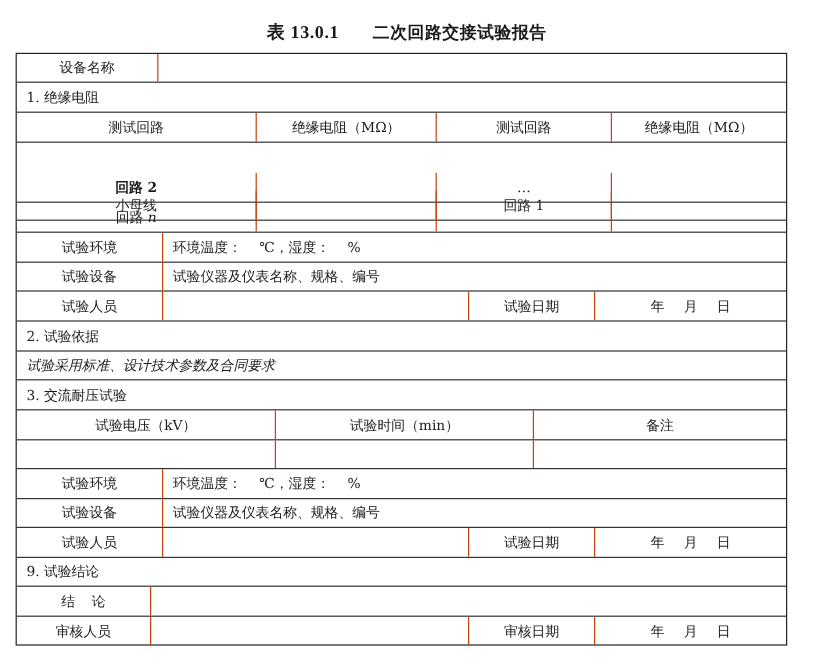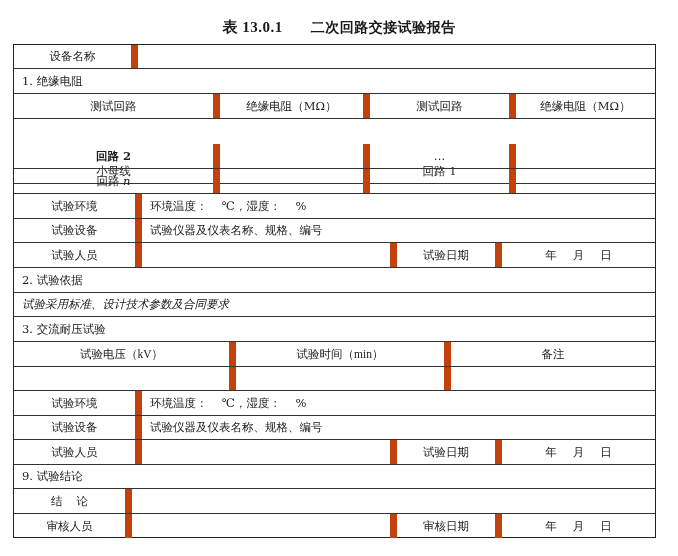--- a/index.html
+++ b/index.html
@@ -10,21 +10,21 @@
            font-family: "DejaVu Sans", "Liberation Sans", sans-serif; }
   .title .num { margin-right: 28px; font-family: "Liberation Serif", serif; font-size: 15px; }
   .tbl { position: absolute; left: 13px; top: 44px; width: 643px; height: 494px;
          border: 1.5px solid #222; box-sizing: border-box; }
   .row { position: absolute; left: 0; right: 0; border-bottom: 1px solid #333; box-sizing: border-box; }
   .row.last { border-bottom: none; }
   .cell { position: absolute; top: 0; bottom: 0; display: flex; align-items: center;
           box-sizing: border-box; font-size: 11.5px; white-space: nowrap; }
   .cell.c { justify-content: center; }
   .cell.l { justify-content: flex-start; padding-left: 8px; }
-  .cell.bl { border-left: 7px solid #c2410c; }
+  .cell.bl { border-left: 1px solid #c2410c; }
   .sec { padding-left: 6px; }
   .ital { font-style: italic; }
   .spaced { letter-spacing: 14px; }
   .date span { margin: 0 8px; }
 </style>
 </head>
 <body>
 
 <div class="title">
   <span class="num">表 13.0.1</span><span>二次回路交接试验报告</span>
@@ -97,21 +97,21 @@
   </div>
 
   <div class="row" style="top:248px;height:24px;">
     <div class="cell l sec" style="left:0;right:0;font-style:italic;">试验采用标准、设计技术参数及合同要求</div>
   </div>
 
   <div class="row" style="top:272px;height:25px;">
     <div class="cell l sec" style="left:0;right:0;">3. 交流耐压试验</div>
   </div>
 
-  <div class="row" style="top:297px;height:25px;font-family:Liberation Serif, serif;">
+  <div class="row" style="top:297px;height:25px;">
     <div class="cell c" style="left:0;width:215px;">试验电压（kV）</div>
     <div class="cell c bl" style="left:215px;width:215px;">试验时间（min）</div>
     <div class="cell c bl" style="left:430px;right:0;">备注</div>
   </div>
 
   <div class="row" style="top:322px;height:24px;">
     <div class="cell c" style="left:0;width:215px;"></div>
     <div class="cell c bl" style="left:215px;width:215px;"></div>
     <div class="cell c bl" style="left:430px;right:0;"></div>
   </div>

